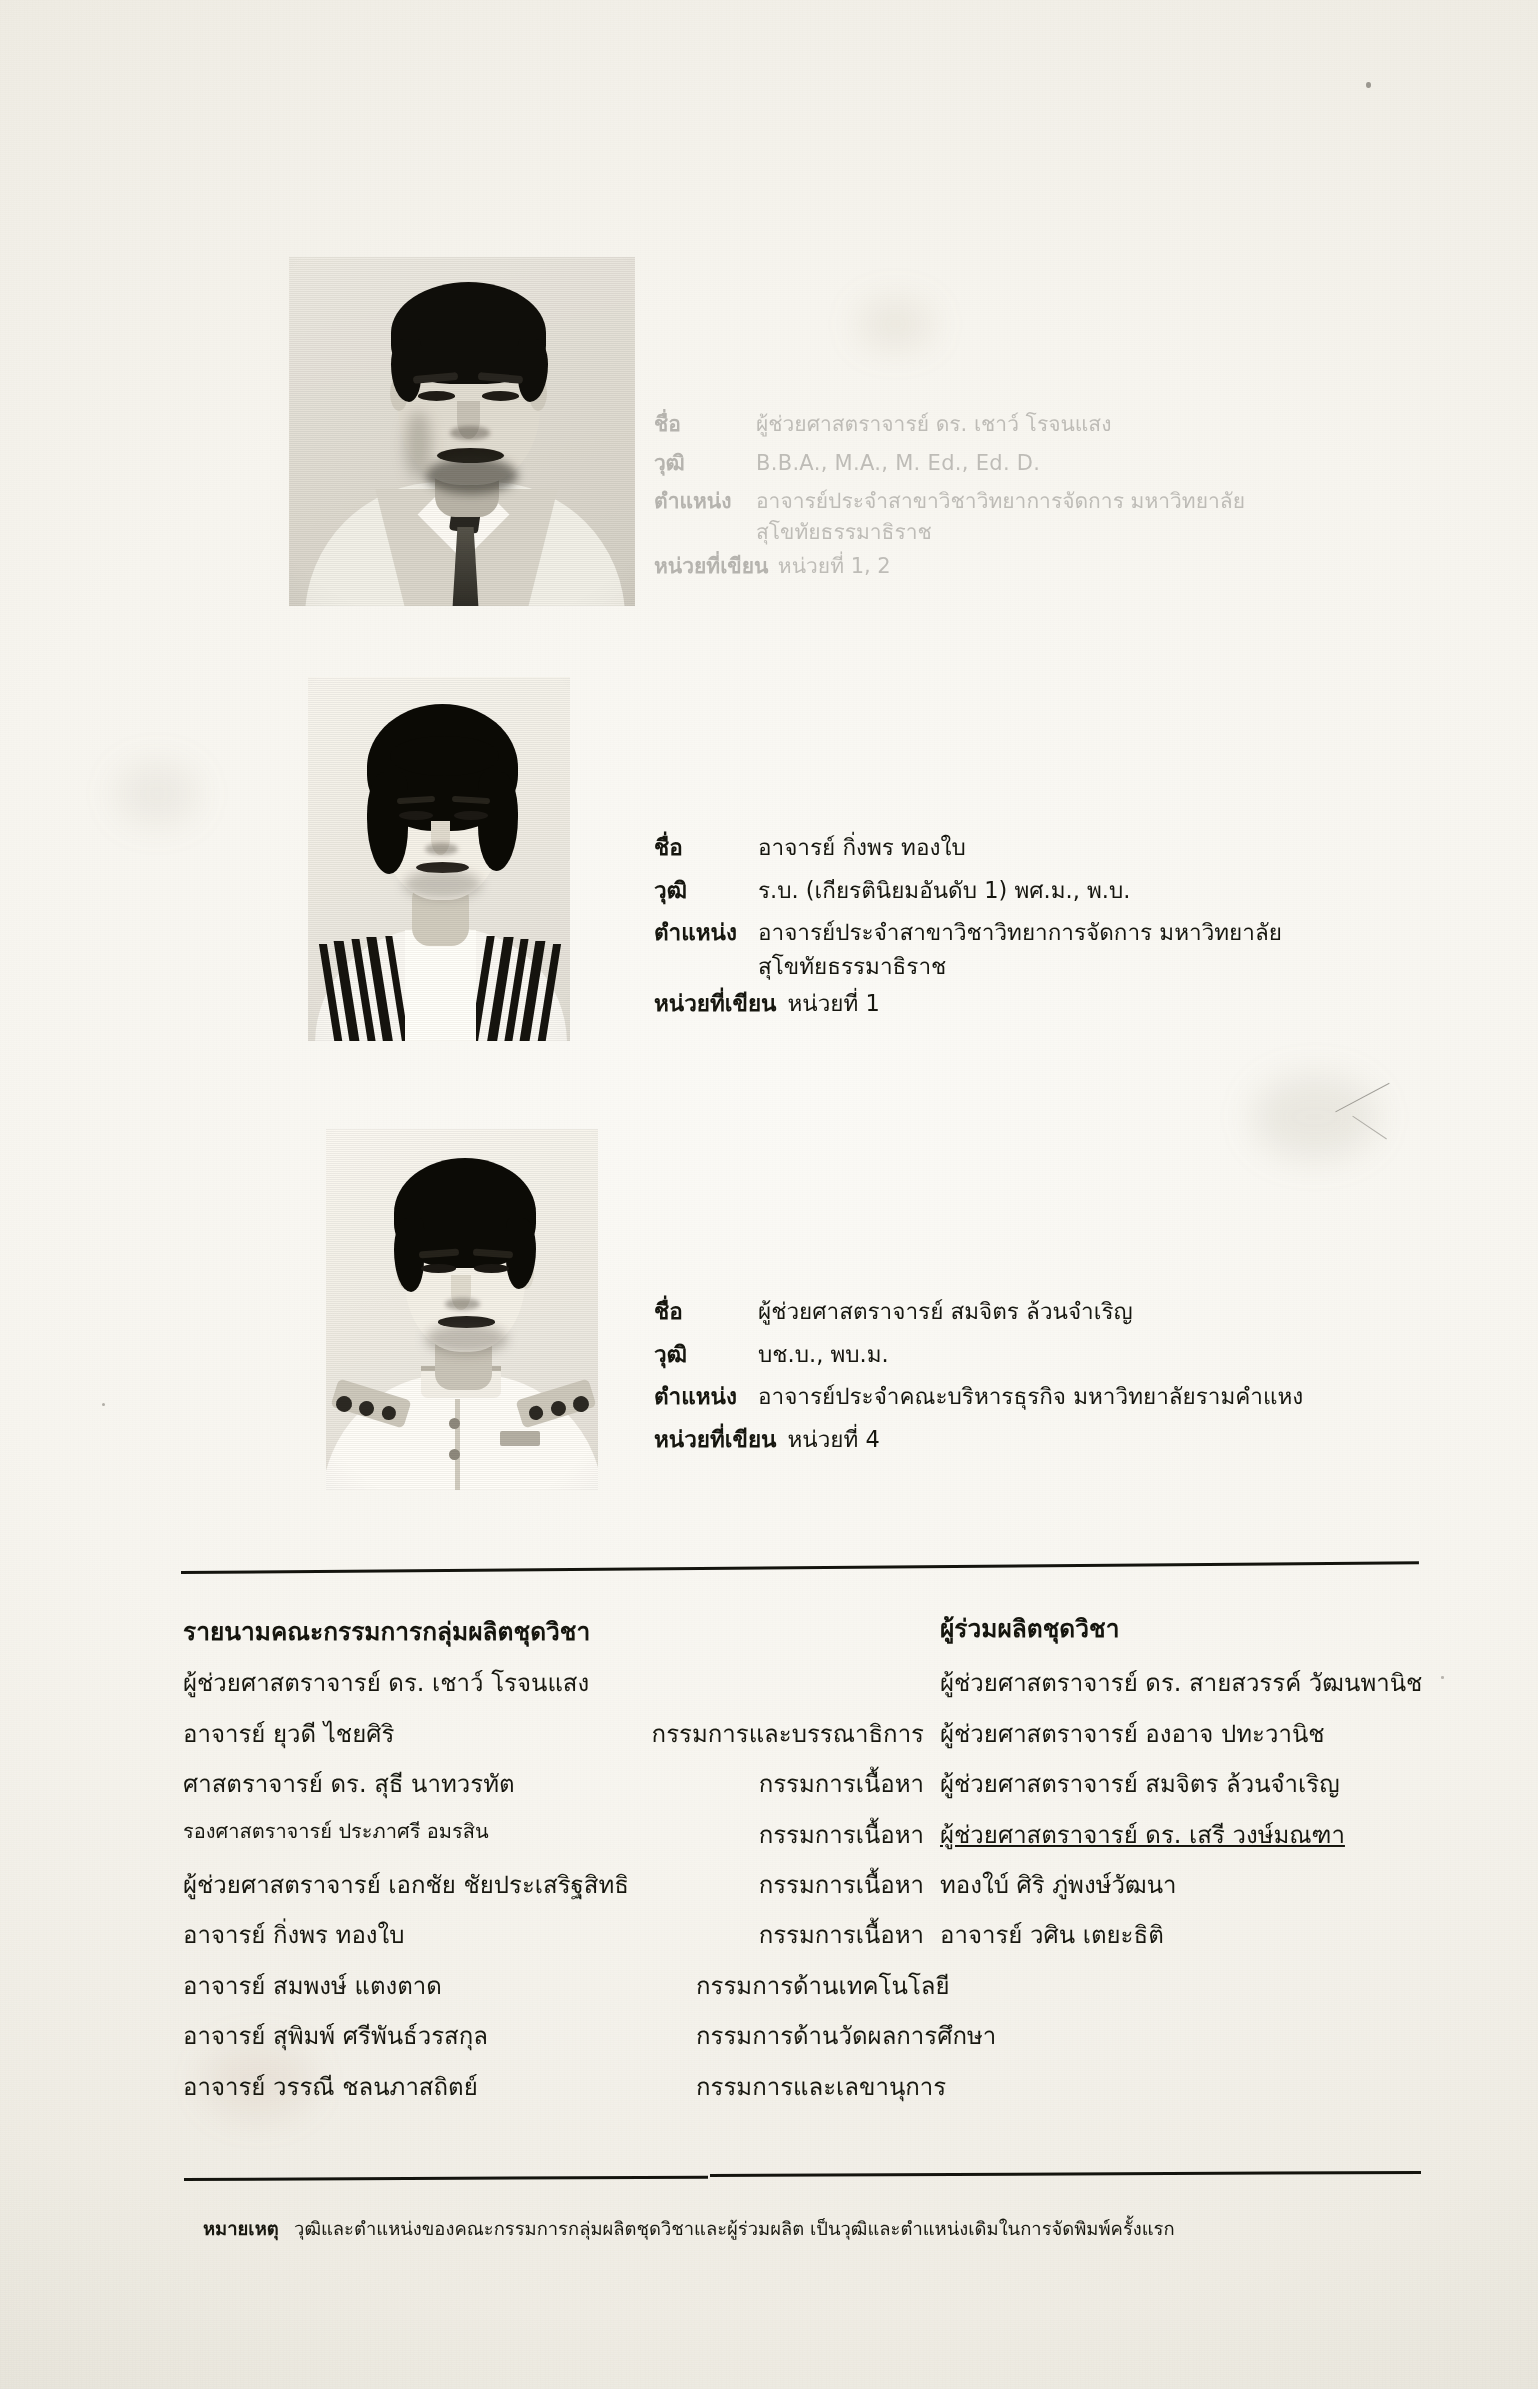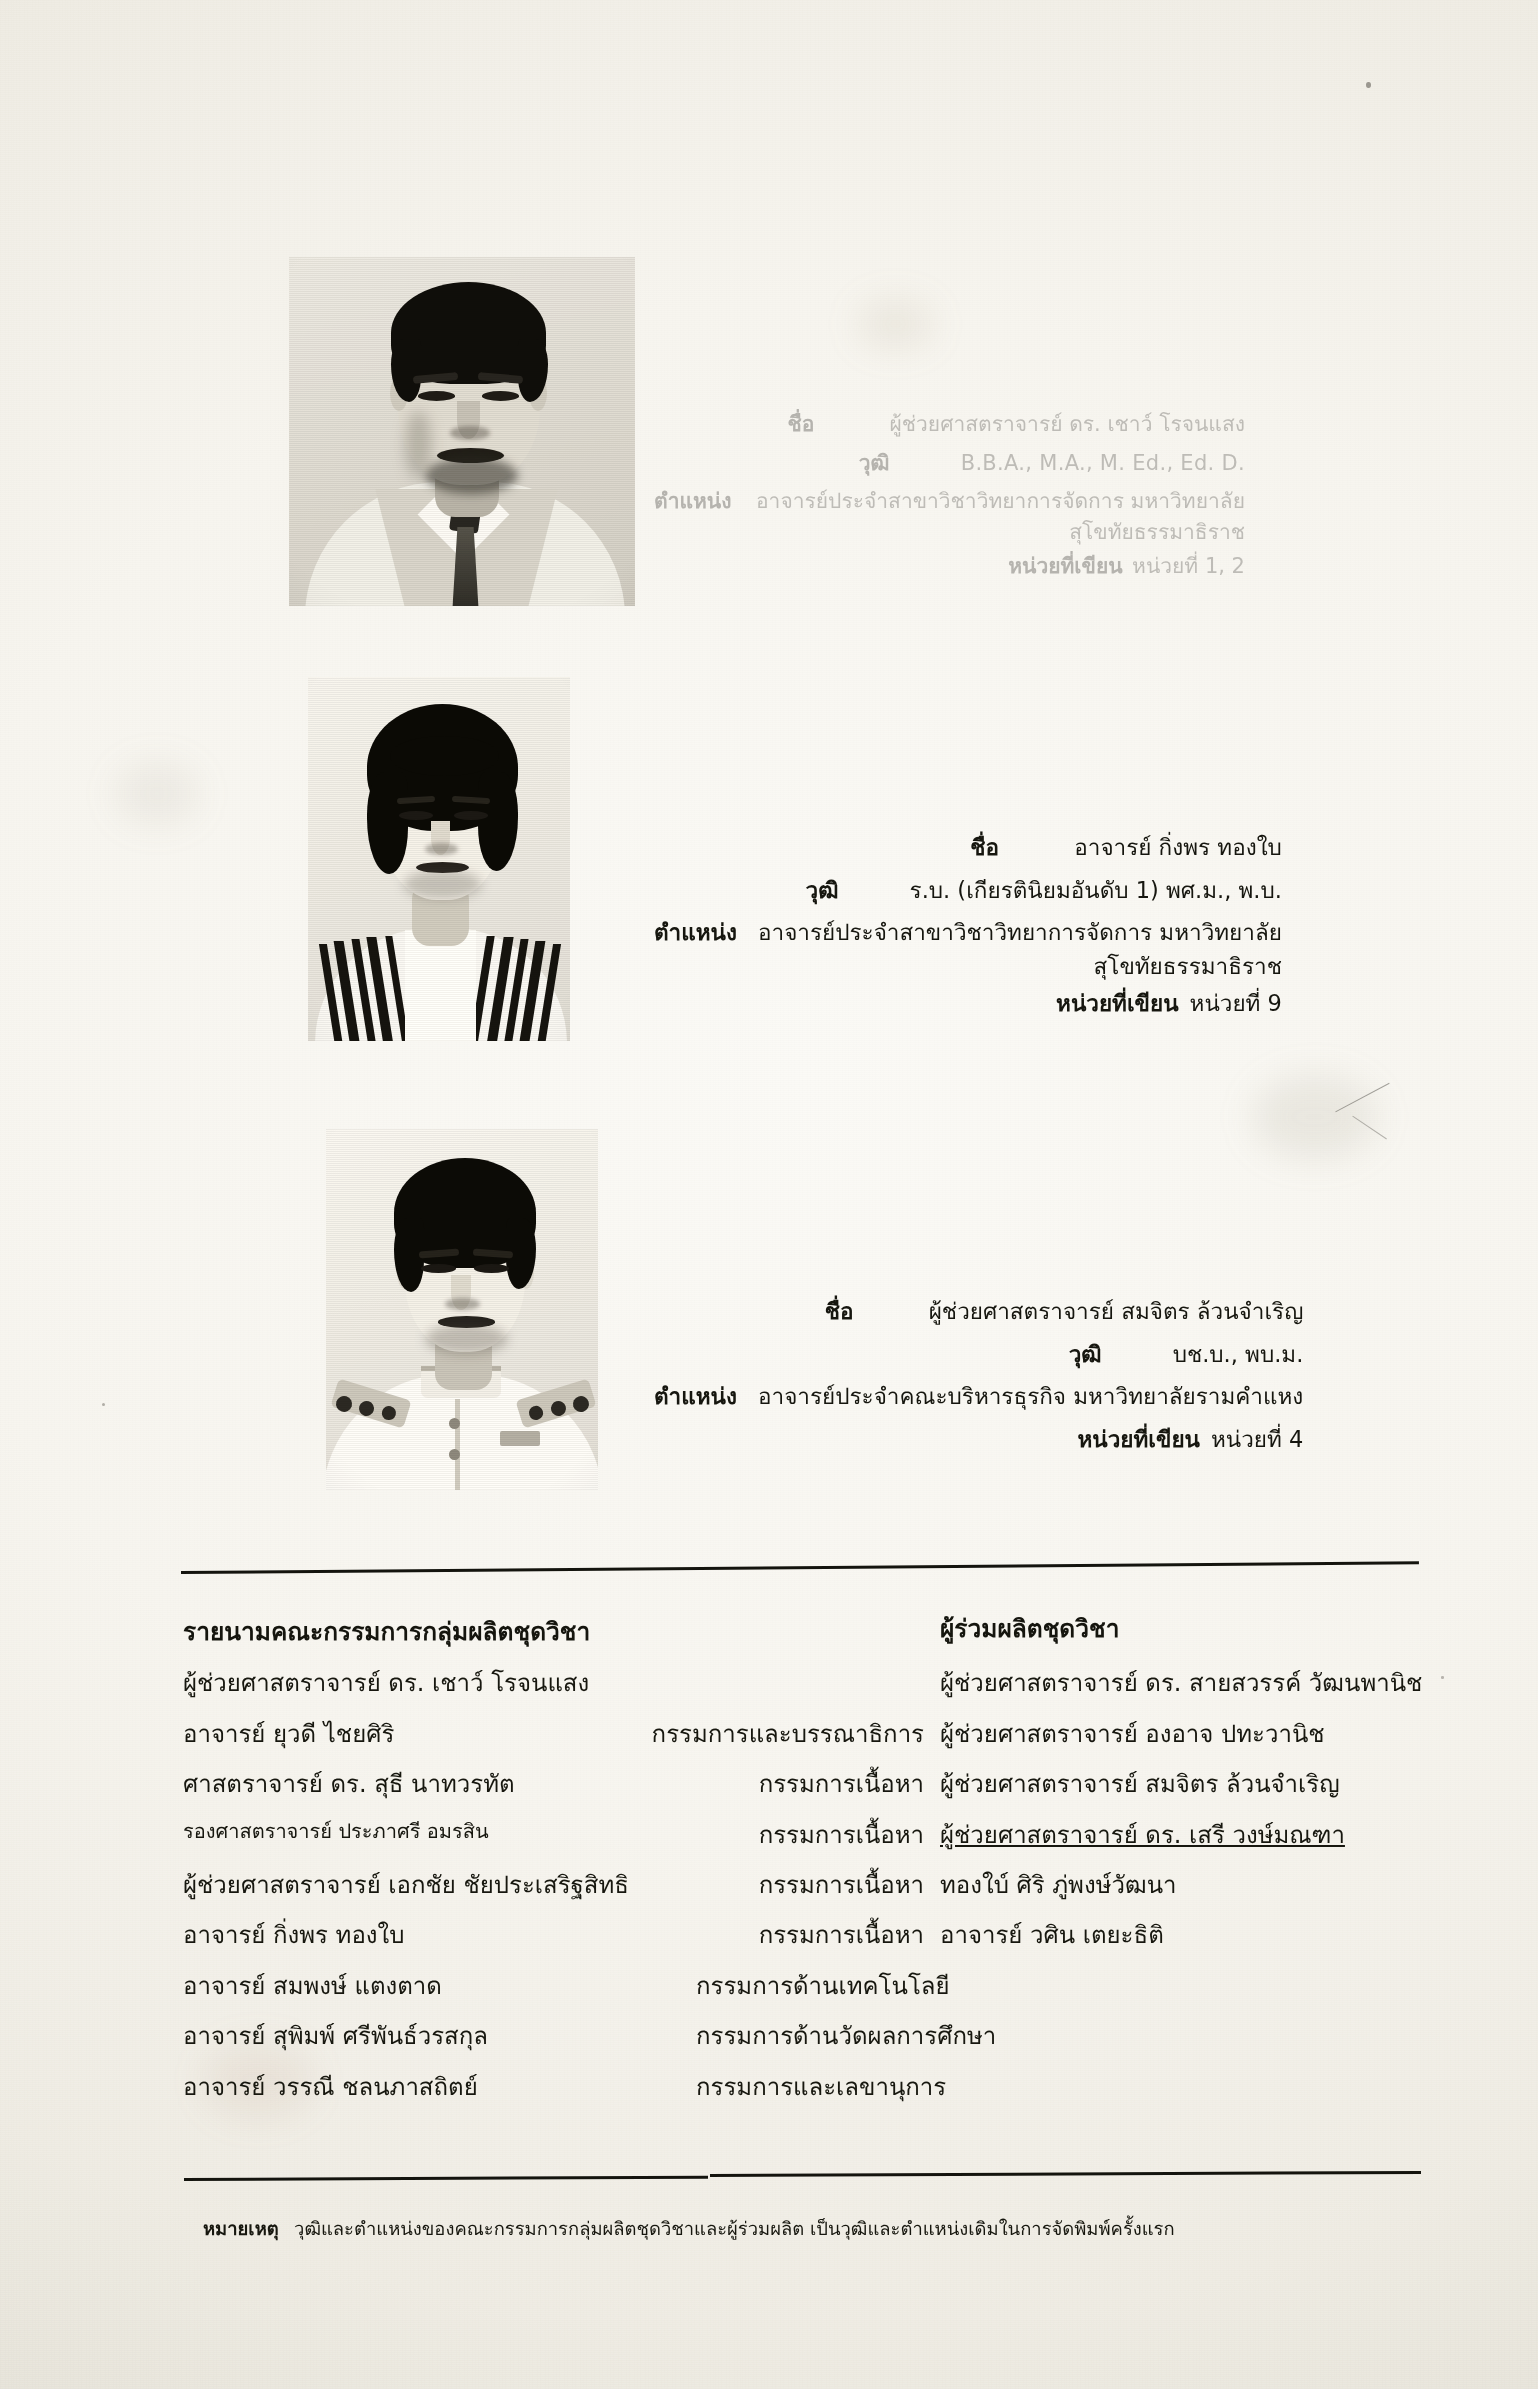--- a/index.html
+++ b/index.html
@@ -71,21 +71,21 @@
   .f-shadow, .f-tie, .f-collar, .f-lapel, .f-stripe, .f-epaulet, .f-ear {
     position: absolute;
   }
 
   
   .tblock {
     position: absolute;
     color: #16160f;
     line-height: 1.0;
   }
-  .trow { display: flex; align-items: baseline; white-space: nowrap; justify-content: flex-end; }
+  .trow { display: flex; align-items: baseline; white-space: nowrap; }
   .tlabel { font-weight: 700; }
   .tval { }
 
   
   .faded {
     color: #9c9a95;
     opacity: .62;
     filter: blur(0.3px);
   }
   .faded .tlabel { font-weight: 700; color: #8e8c87; }
@@ -298,21 +298,21 @@
     <div class="trow" style="margin-bottom:11px;">
       <span class="tlabel" style="display:inline-block;width:104px;">ตำแหน่ง</span>
       <span class="tval">อาจารย์ประจำสาขาวิชาวิทยาการจัดการ    มหาวิทยาลัย</span>
     </div>
     <div class="trow" style="margin-bottom:15px;">
       <span class="tlabel" style="display:inline-block;width:104px;"></span>
       <span class="tval">สุโขทัยธรรมาธิราช</span>
     </div>
     <div class="trow">
       <span class="tlabel" style="display:inline-block;margin-right:11px;">หน่วยที่เขียน</span>
-      <span class="tval">หน่วยที่ 9</span>
+      <span class="tval">หน่วยที่ 1</span>
     </div>
   </div>
 
   <div class="tblock" style="left:654px; top:1300px; font-size:22.5px;">
     <div class="trow" style="margin-bottom:20px;">
       <span class="tlabel" style="display:inline-block;width:104px;">ชื่อ</span>
       <span class="tval">ผู้ช่วยศาสตราจารย์ สมจิตร ล้วนจำเริญ</span>
     </div>
     <div class="trow" style="margin-bottom:20px;">
       <span class="tlabel" style="display:inline-block;width:104px;">วุฒิ</span>

